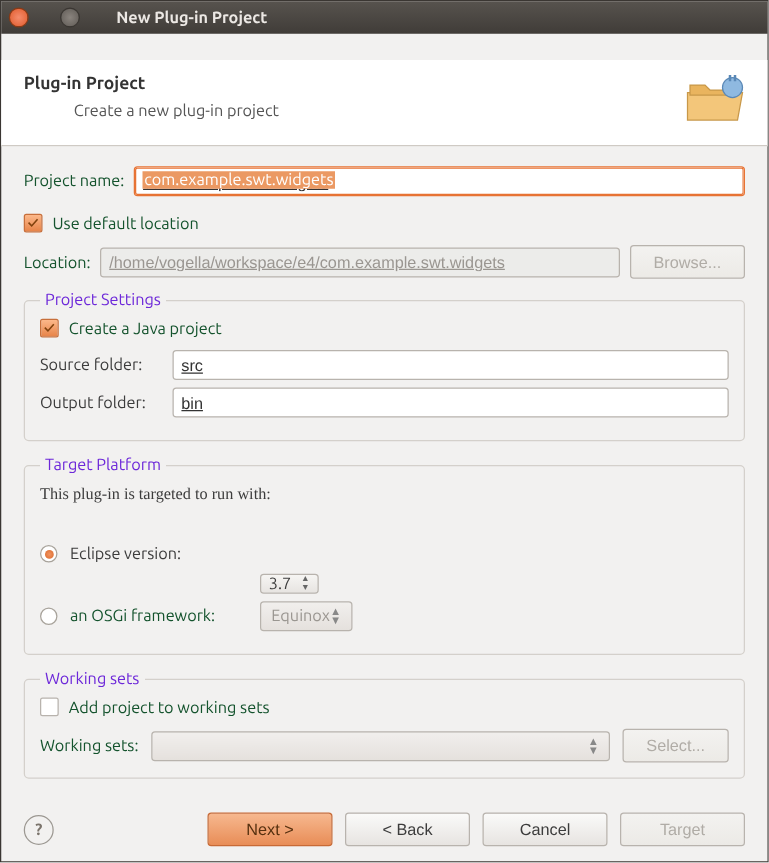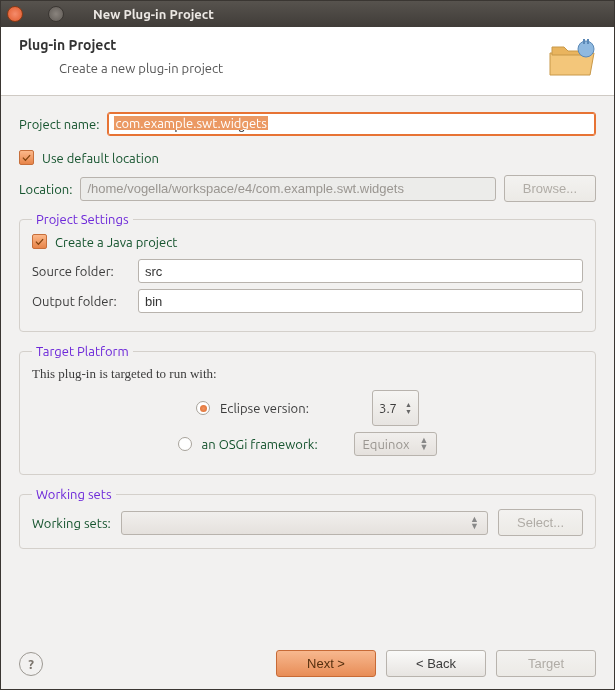--- a/index.html
+++ b/index.html
@@ -28,20 +28,21 @@
   .tb-close { background: radial-gradient(#f58c6c,#e05a2b); border:1px solid #8a3a16;}
   .tb-min { background: radial-gradient(#8a847e,#5f5a55); border:1px solid #3a3632;}
   .tb-title { color:#ece8e4; font-weight:bold; font-size:13px; margin-left:4px;}
   .banner {
     background: #fff;
     border-bottom: 1px solid #cfcac4;
     padding: 10px 18px 16px;
     display: flex;
     justify-content: space-between;
     align-items: flex-start;
+    margin-top: 21px;
   }
   .banner-left .b-title { font-weight: bold; font-size: 14px; color:#333;}
   .banner-left .b-sub { margin: 8px 0 0 40px; color:#555;}
   .icon-box {
     width: 48px; height: 40px;
     margin-top:2px;
   }
   .content {
     padding: 16px 18px 10px;
   }
@@ -50,20 +51,21 @@
   .disabled { color:#14532d; }
   input[type=text] {
     flex:1;
     height:24px;
     padding:2px 6px;
     border:1px solid #b8b3ad;
     border-radius:3px;
     background:#fff;
     font-size:13px;
     color:#333;
+    text-decoration:underline;
   }
   input.focused {
     border:1px solid #e77334;
     box-shadow: inset 0 0 0 1px #e77334;
     background:#fff;
   }
   .selected-text {
     background:#eb9963; color:#fff; padding:0 1px;
   }
   input[disabled] { background:#ececea; color:#9a9691; }
@@ -94,35 +96,35 @@
     width:15px; height:15px; border:1px solid #b8b3ad; border-radius:2px; background:#fff;
     display:inline-flex; align-items:center; justify-content:center;
   }
   .chk.checked { background:linear-gradient(#fcb88a,#e78449); border-color:#c76f3b;}
   .chk.checked::after { content:"✓"; font-size:12px; color:#80420e; font-weight:bold; line-height:1;}
   .radio {
     width:14px; height:14px; border-radius:50%; border:1px solid #a8a39b; background:#fff;
     display:inline-flex; align-items:center; justify-content:center;
   }
   .radio.sel::after { content:""; width:7px; height:7px; border-radius:50%; background:radial-gradient(#f29360,#da6a2c);}
-  .indent { margin-left:22px;justify-content:center; }
+  .indent { margin-left:22px; }
   .form-row { display:flex; align-items:center; gap:10px; margin:6px 0;}
   .form-row .flabel { width:96px; text-align:left;}
   .spinner {
     display:inline-flex; align-items:center;
     border:1px solid #b8b3ad; border-radius:3px;
     background:linear-gradient(#f6f5f3,#e7e4e1);
-    height:36px; padding:0 6px; gap:8px;
+    height:16px; padding:0 6px; gap:8px;margin-top:48px;
   }
   .spin-arrows { display:flex; flex-direction:column; font-size:7px; line-height:7px; color:#666; }
   .combo {
     display:inline-flex; align-items:center;
     border:1px solid #b8b3ad; border-radius:3px;
     background:linear-gradient(#f1efed,#e5e1dd);
-    height:24px; padding:0 8px; gap:10px; color:#9a9691;
+    height:24px; padding:0 8px; gap:0; color:#9a9691;
   }
   .combo .car { font-size:9px; color:#888; display:flex; flex-direction:column; line-height:7px;}
   .ws-row { display:flex; align-items:center; gap:10px; }
   .ws-row .combo { flex:1; justify-content:space-between;}
   .footer {
     position:absolute;
     bottom:8px; left:0; right:0;
     padding:10px 18px 4px;
     display:flex; align-items:center; gap:10px;
   }
@@ -213,31 +215,36 @@
         <span style="width:142px;" class="disabled">an OSGi framework:</span>
         <span class="combo">
           <span>Equinox</span>
           <span class="car">▲<br>▼</span>
         </span>
       </div>
     </fieldset>
 
     <fieldset>
       <legend>Working sets</legend>
+      <div class="row">
+        <span class="chk"></span>
+        <label>Add project to working sets</label>
+      </div>
       <div class="ws-row">
         <span class="disabled">Working sets:</span>
         <span class="combo" style="flex:1;">
           <span></span>
           <span class="car">▲<br>▼</span>
         </span>
         <button class="btn" disabled="">Select...</button>
       </div>
     </fieldset>
   </div>
 
   <div class="footer">
     <span class="help">?</span>
     <span class="spacer"></span>
     <button class="btn primary" style="width:100px;">Next &gt;</button>
     <button class="btn" style="width:100px;">&lt; Back</button>
+    <button class="btn" style="width:100px;">Cancel</button>
     <button class="btn" style="width:100px;" disabled="">Target</button>
   </div>
 </div>
 
 </body></html>

